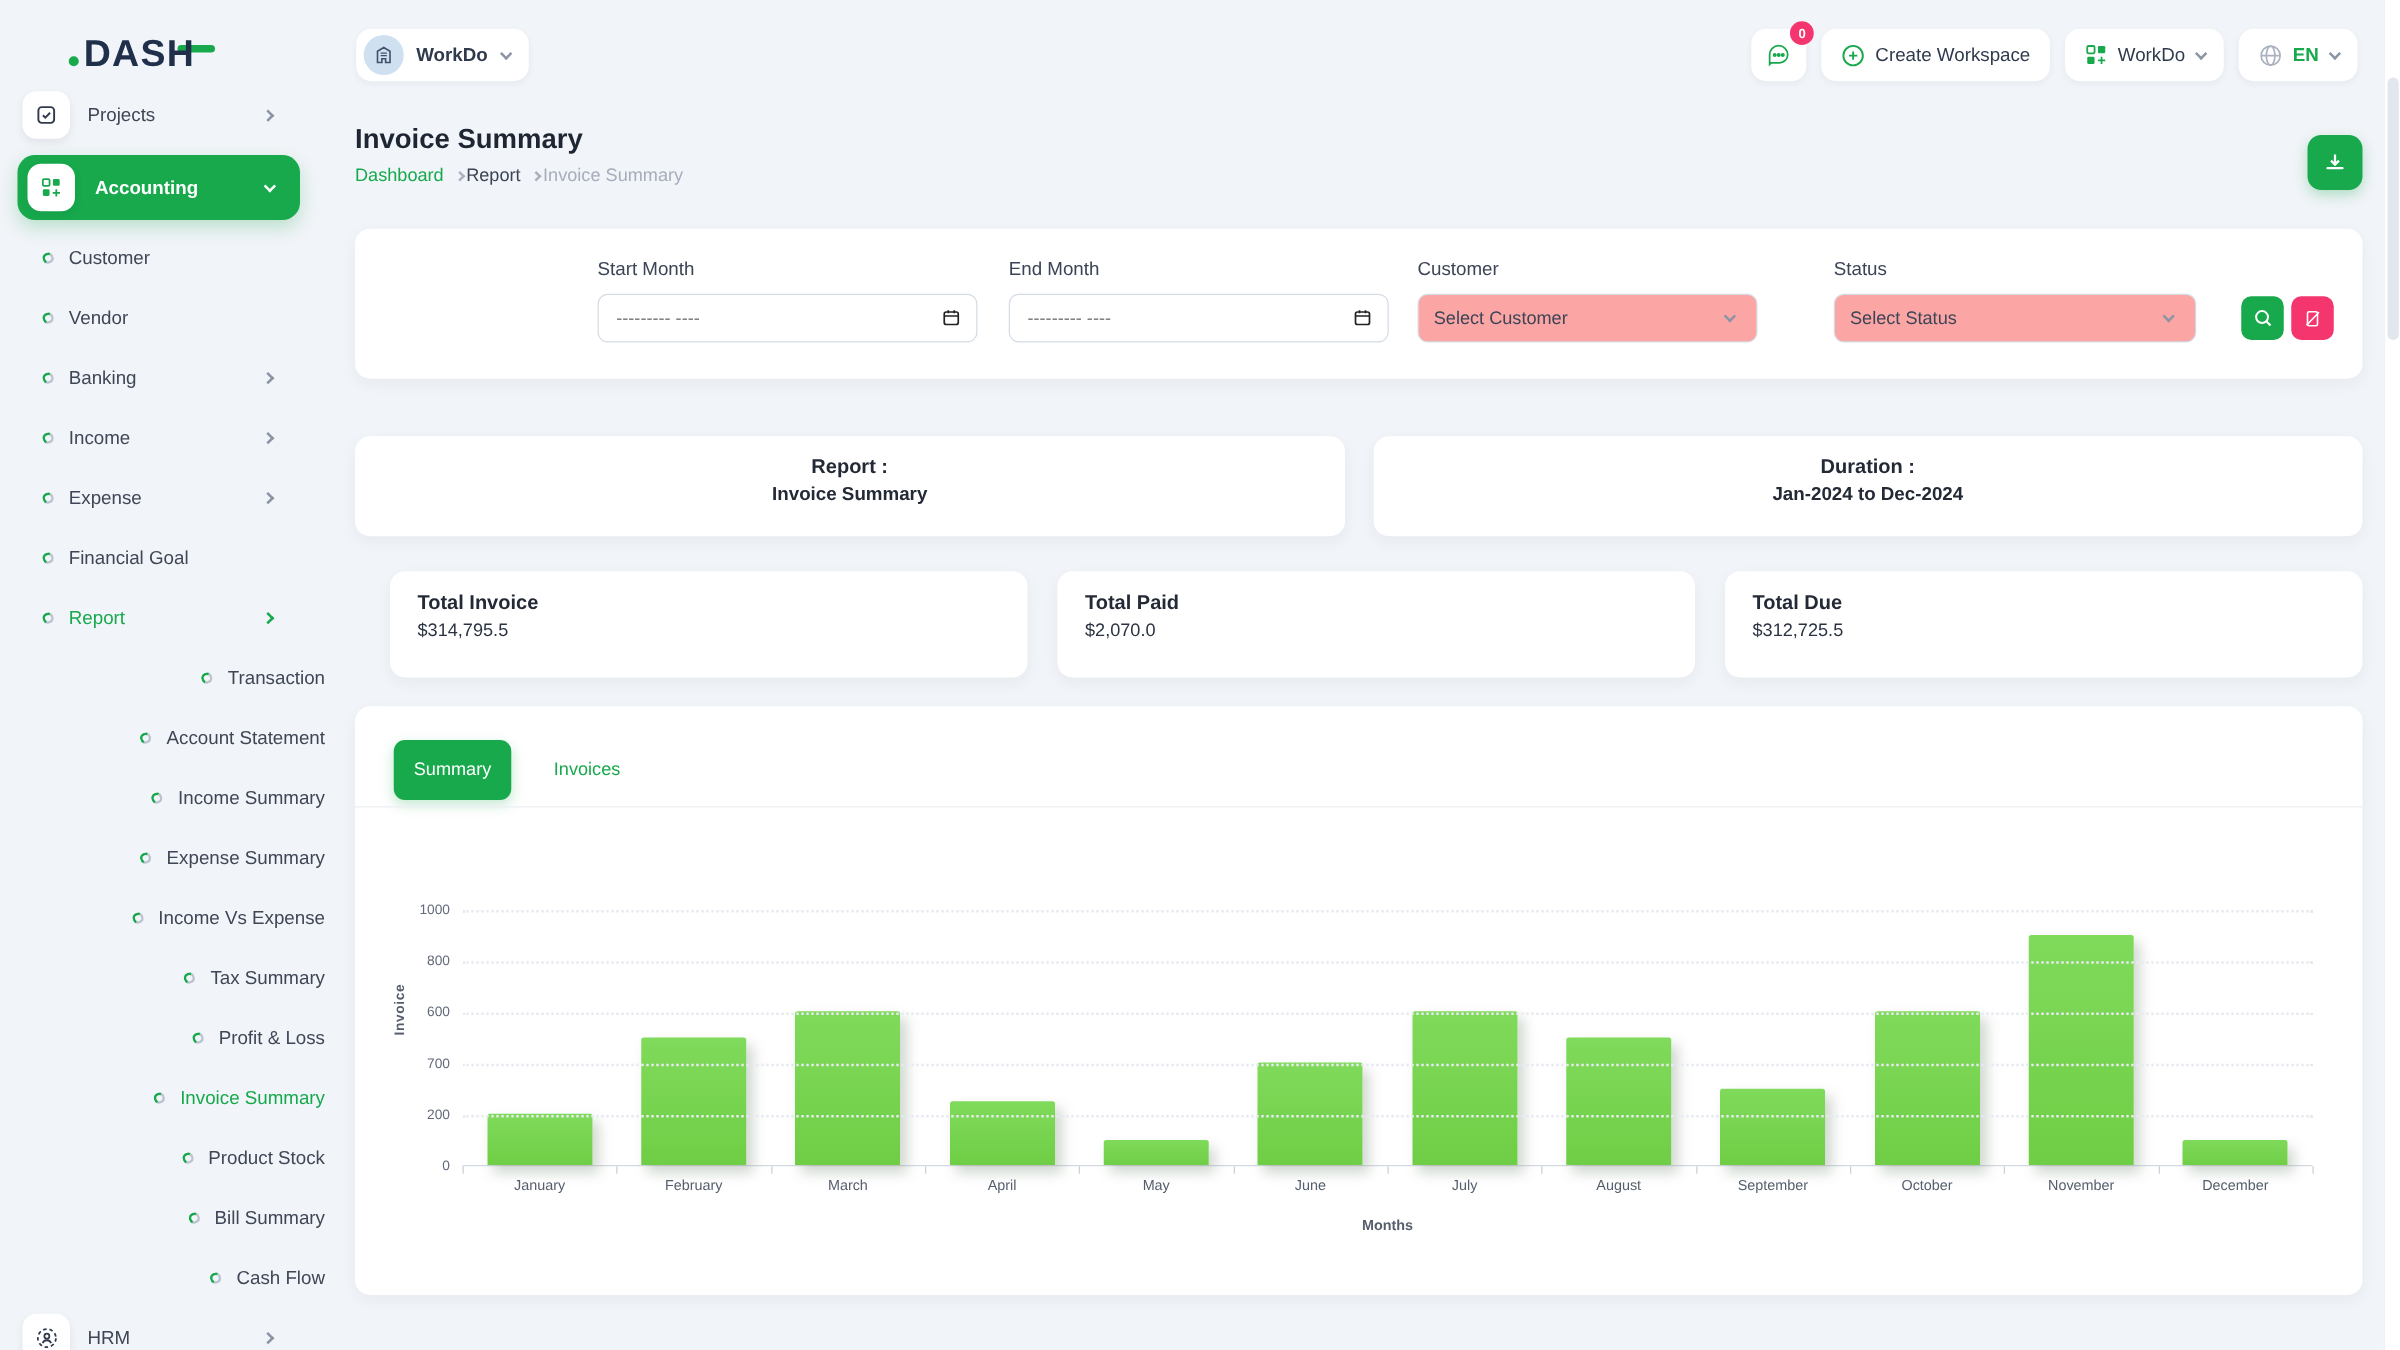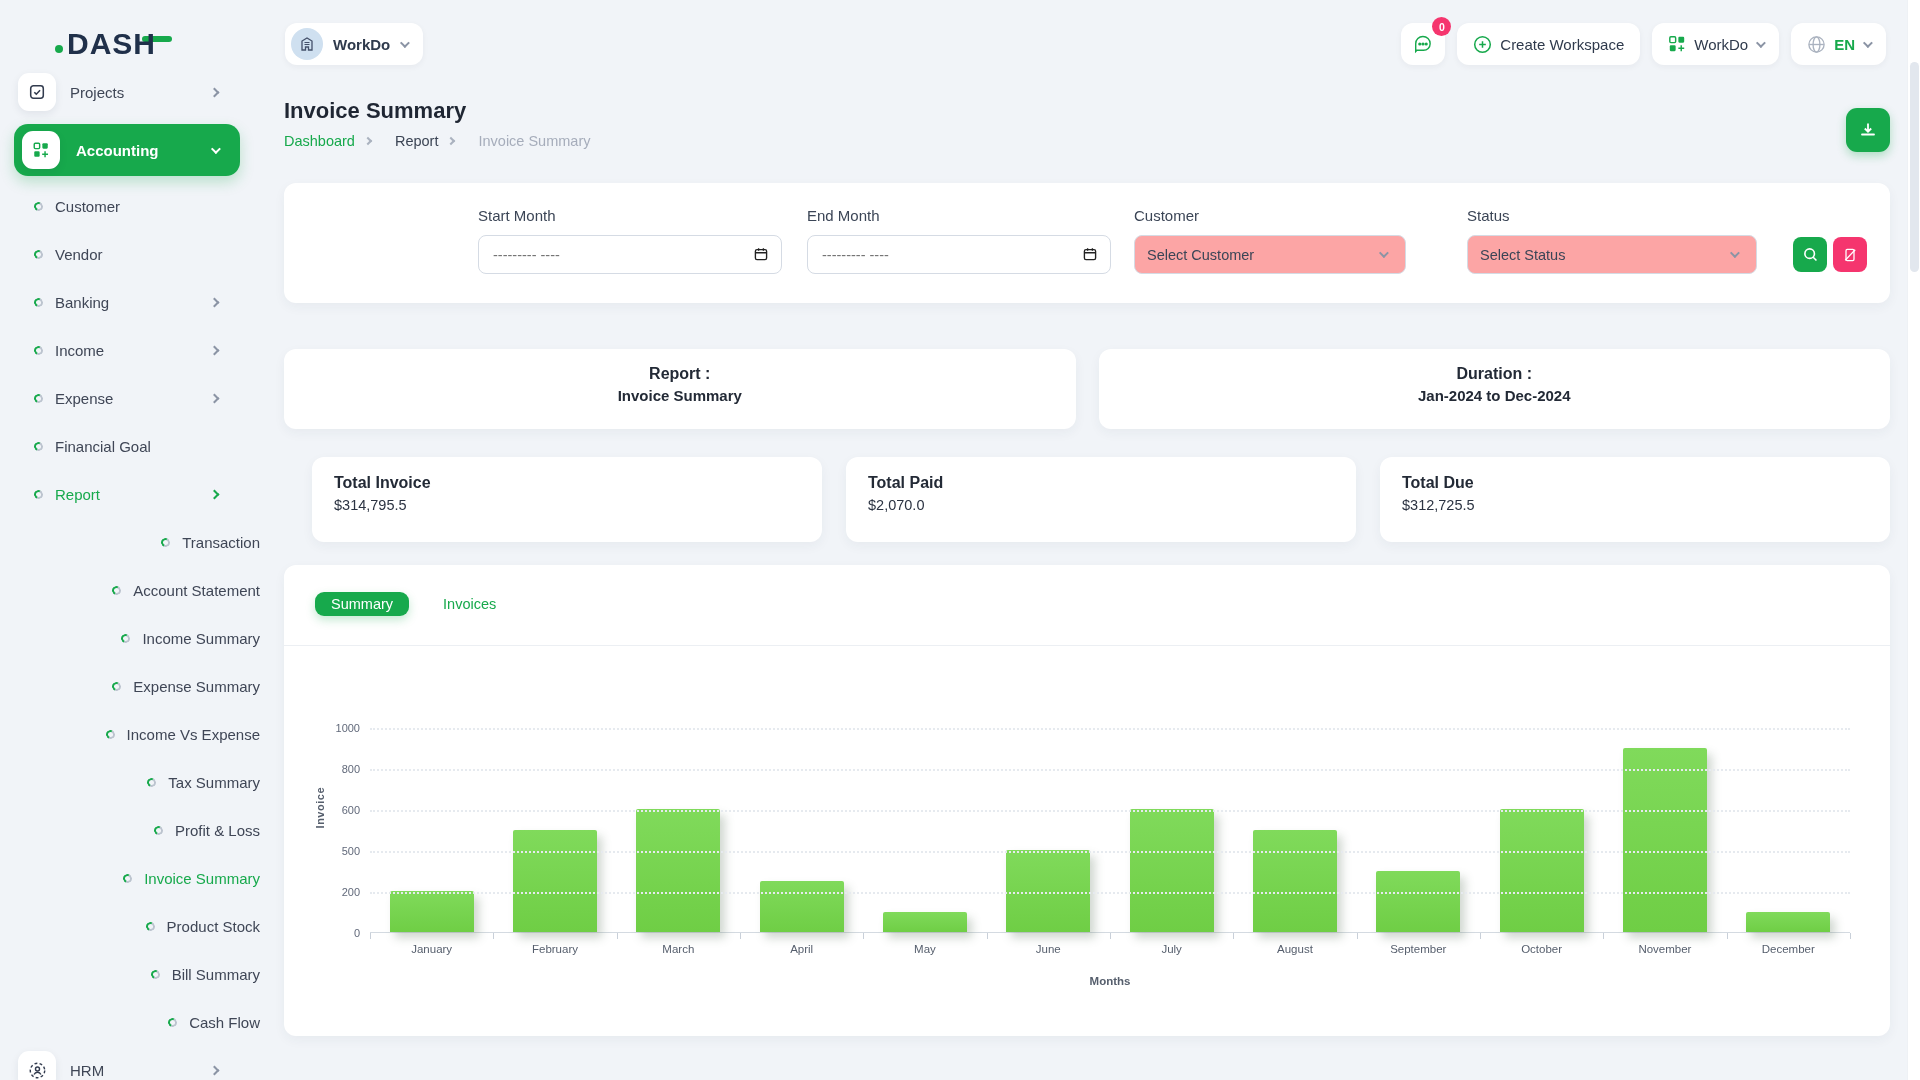--- a/index.html
+++ b/index.html
@@ -42,21 +42,21 @@
   .s-item { position:relative; height:48px; display:flex; align-items:center; padding-left:34px; cursor:pointer; color:#3f4656; }
   .s-item .bullet { width:9px; height:9px; border-radius:50%; border:2px solid #bcc4cf; border-top-color:#17a94c; border-left-color:#17a94c; transform:rotate(-20deg); flex:0 0 9px; }
   .s-item .s-label { margin-left:12px; }
   .s-item.sub { padding-left:63px;justify-content:flex-end; }
   .s-item.green { color:#17a94c; }
   .s-item.green .chev { border-color:#17a94c; }
 
   
   .main { position:absolute; left:260px; top:58px; right:0; bottom:0; padding:0 30px 0 24px; }
   .page-title { margin-top:40px; font-size:22px; font-weight:700; color:#1f2633; }
-  .breadcrumb { margin-top:9px; font-size:14.5px; display:flex; align-items:center; gap:24px; }
+  .breadcrumb { margin-top:9px; font-size:14.5px; display:flex; align-items:center; gap:2px; }
   .crumb { display:flex; align-items:center; gap:10px; }
   .crumb .sep { width:6px; height:6px; border-right:2px solid #aab2bf; border-bottom:2px solid #aab2bf; transform:rotate(-45deg); }
   .crumb:last-child .sep { display:none; }
   .crumb.link span.txt { color:#17a94c; cursor:pointer; }
   .crumb.muted span.txt { color:#a6adbb; }
   .download-btn { position:absolute; right:30px; top:50px; width:44px; height:44px; border-radius:11px; background:#17a94c; border:none; display:flex; align-items:center; justify-content:center; cursor:pointer; box-shadow:0 4px 10px rgba(23,169,76,.3); }
 
   .card { background:#fff; border-radius:12px; box-shadow:0 4px 12px rgba(40,50,70,.05); }
 
   .filter-card { margin-top:34px; height:120px; position:relative; }
@@ -77,21 +77,21 @@
   .info-card .l2 { font-size:15px; font-weight:700; color:#232a36; margin-top:4px; }
 
   .totals-row { display:flex; gap:24px; margin-top:28px;padding-left:28px; }
   .total-card { flex:1; height:85px; padding:17px 22px; }
   .total-card .t-label { font-size:16px; font-weight:700; color:#232a36; }
   .total-card .t-value { font-size:14.5px; font-weight:500; color:#2b3342; margin-top:5px; }
 
   
   .chart-card { margin-top:23px; height:471px; position:relative; }
   .tabs { position:absolute; left:31px; top:27px; display:flex; gap:18px; align-items:center; }
-  .tab { border:none; background:none; font-size:14.5px; font-family:inherit; color:#17a94c; padding:4px 16px; border-radius:9px; cursor:pointer; }
+  .tab { border:none; background:none; font-size:14.5px; font-family:inherit; color:#17a94c; padding:16px 16px; border-radius:9px; cursor:pointer; }
   .tab.active { background:#17a94c; color:#fff; font-weight:500; box-shadow:0 4px 10px rgba(23,169,76,.25); }
   .card-divider { position:absolute; left:0; right:0; top:80px; height:1px; background:#eceff3; }
 
   .y-title { position:absolute; left:30px; top:222px; writing-mode:vertical-rl; transform:rotate(180deg); font-size:11px; font-weight:700; color:#555e6c; letter-spacing:.5px; }
   .x-title { position:absolute; left:86px; width:1480px; text-align:center; top:410px; font-size:11.5px; font-weight:700; color:#555e6c; }
 
   .plot { position:absolute; left:86px; top:163px; width:1480px; height:205px; border-bottom:1px solid #d4dae1; }
   .gridline { position:absolute; left:0; width:100%; height:0; border-top:2px dotted #e6eaef; }
   .y-tick-label { position:absolute; left:-50px; width:40px; text-align:right; font-size:11px; color:#61697a; line-height:14px; }
   .x-tick { position:absolute; width:1px; height:6px; background:#c9d0d9; top:205px; }
@@ -453,21 +453,21 @@
       </div>
           <div class="slot">
         <div class="bar" title="December: 100" style="height: 20.5px;"></div>
         <div class="m-label">December</div>
       </div>
         </div>
     <div class="y-tick-label" style="top: 198px;">0</div>
         <div class="gridline" style="top: 164px;"></div>
         <div class="y-tick-label" style="top: 157px;">200</div>
         <div class="gridline" style="top: 123px;"></div>
-        <div class="y-tick-label" style="top: 116px;">500</div>
+        <div class="y-tick-label" style="top: 116px;">700</div>
         <div class="gridline" style="top: 82px;"></div>
         <div class="y-tick-label" style="top: 75px;">600</div>
         <div class="gridline" style="top: 41px;"></div>
         <div class="y-tick-label" style="top: 34px;">800</div>
         <div class="gridline" style="top: 0px;"></div>
         <div class="y-tick-label" style="top: -7px;">1000</div>
         <div class="x-tick" style="left: 0px;"></div>
         <div class="x-tick" style="left: 123.333px;"></div>
         <div class="x-tick" style="left: 246.667px;"></div>
         <div class="x-tick" style="left: 370px;"></div>

